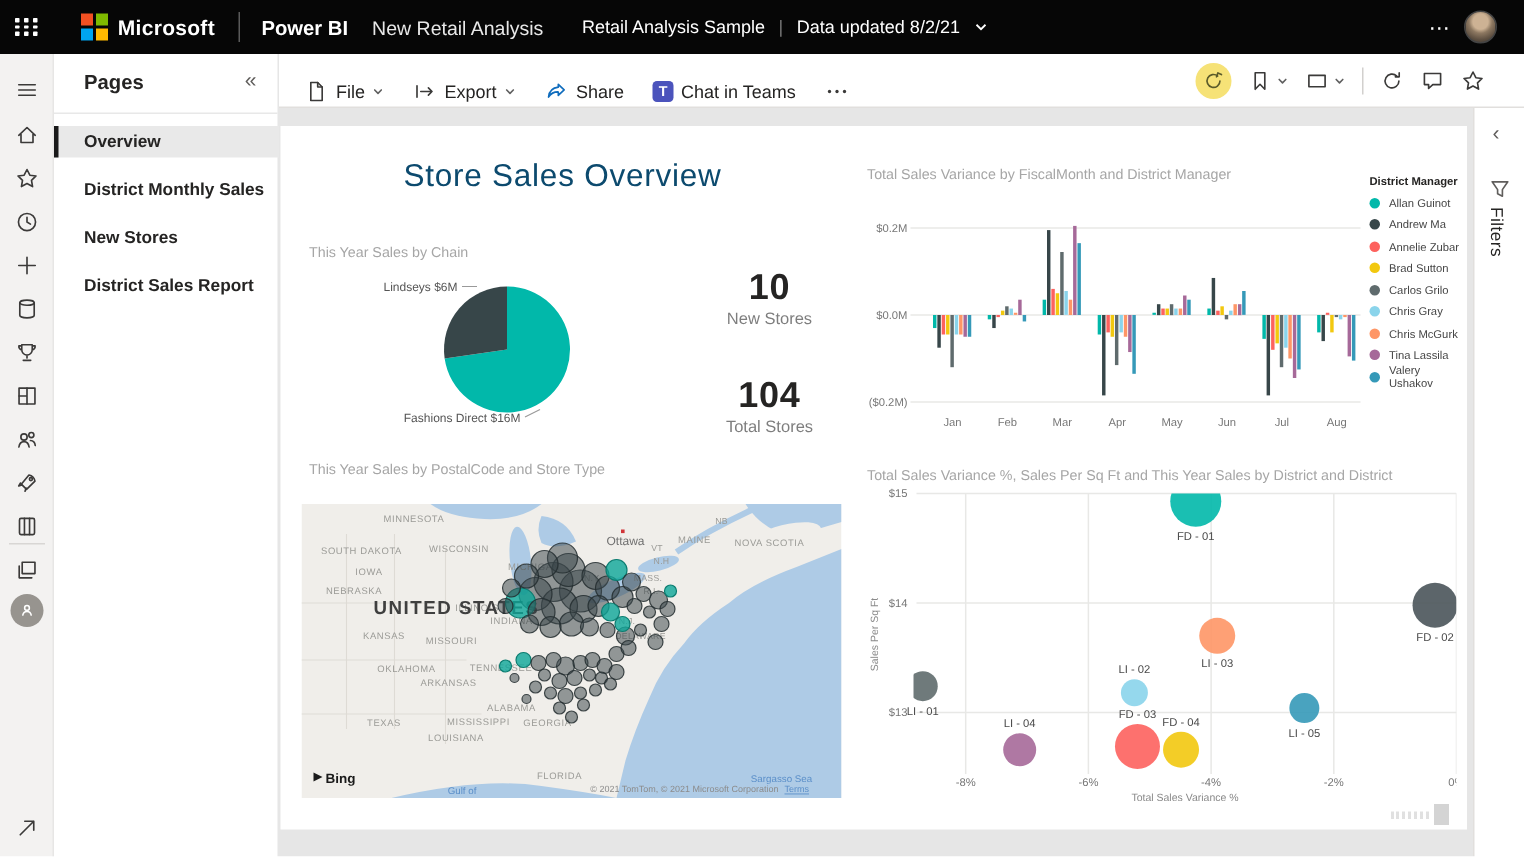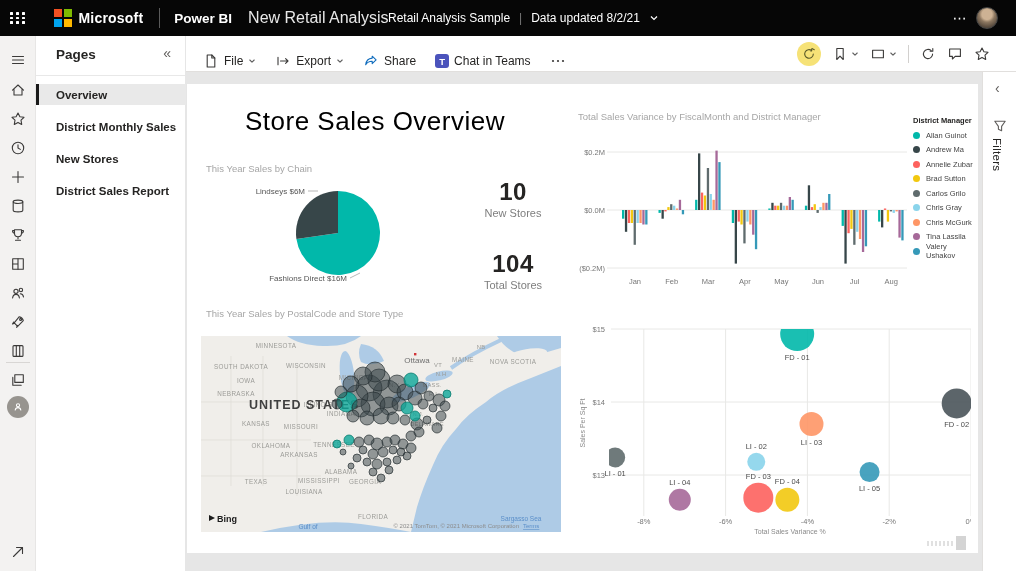--- a/index.html
+++ b/index.html
@@ -10,21 +10,21 @@
   .appbar { position:absolute; left:0; top:0; width:1016px; height:36px; background:#060606; color:#fff; display:flex; align-items:center; }
   .waffle { width:36px; height:36px; display:flex; align-items:center; justify-content:center; cursor:pointer; }
   .waffle .dots { display:grid; grid-template-columns:repeat(3,4px); grid-gap:2px; }
   .waffle .dots i { width:2.6px; height:2.6px; background:#fff; border-radius:0.5px; }
   .mslogo { display:flex; align-items:center; gap:7px; margin-left:18px; }
   .mslogo .sq { display:grid; grid-template-columns:8px 8px; grid-gap:1.5px; }
   .mslogo .sq i { width:8px; height:8px; }
   .mslogo .brand { font-size:14px; font-weight:bold; letter-spacing:.2px; }
   .bar-div { width:1px; height:20px; background:#5a5a5a; margin:0 14px 0 16px; }
   .product { font-size:13.5px; font-weight:bold; margin-right:16px; }
-  .workspace { font-size:16px; color:#e8e8e8; }
+  .workspace { font-size:13px; color:#e8e8e8; }
   .appbar-center { position:absolute; left:388px; top:0; height:36px; display:flex; align-items:center; gap:9px; font-size:12px; }
   .appbar-center .sep { color:#777; }
   .chev-sm svg { display:block; }
   .searchbox { position:absolute; left:823px; top:7px; width:115px; height:21px; background:rgba(255,255,255,.62); border:1px solid rgba(255,255,255,.85); border-radius:2px; display:flex; align-items:center; gap:6px; padding:0 8px; color:#151515; font-size:11.5px; cursor:text; }
   .appbar-more { position:absolute; left:948px; top:0; height:36px; width:24px; display:flex; align-items:center; justify-content:center; font-size:14px; color:#fff; letter-spacing:1px; cursor:pointer; }
   .avatar { position:absolute; left:976px; top:7px; width:22px; height:22px; border-radius:50%; background:radial-gradient(circle at 50% 32%, #cdb294 0 30%, #8d7861 46%, #5d4f41 72%, #3c342b 100%); border:1px solid #444; cursor:pointer; }
 
   
   .rail { position:absolute; left:0; top:36px; width:36px; height:535px; background:#f3f2f1; border-right:1px solid #e7e6e5; }
   .rail .ric { position:absolute; left:10px; width:16px; height:16px; cursor:pointer; }
@@ -51,21 +51,21 @@
 
   
   .frail { position:absolute; left:982px; top:72px; width:34px; height:499px; background:#fff; border-left:1px solid #e1dfdd; }
   .frail .fchev { position:absolute; left:12px; top:8px; font-size:14px; color:#605e5c; cursor:pointer; }
   .frail .ffun { position:absolute; left:9px; top:46px; }
   .frail .ftxt { position:absolute; left:8px; top:66px; writing-mode:vertical-rl; font-size:11.5px; color:#252423; letter-spacing:.3px; }
 
   
   .canvas-wrap { position:absolute; left:186px; top:72px; width:796px; height:499px; background:#e6e6e6; }
   .rpage { position:absolute; left:1px; top:12px; width:791px; height:469px; background:#fff; }
-  .rtitle { position:absolute; left:0; top:22px; width:376px; text-align:center; font-size:26px; font-weight:300; color:#000000; letter-spacing:.5px; }
+  .rtitle { position:absolute; left:0; top:22px; width:376px; text-align:center; font-size:21px; font-weight:300; color:#0c4a6e; letter-spacing:.5px; }
   .vtitle { position:absolute; font-size:9.5px; color:#a6a6a6; }
   .kpi { position:absolute; left:288px; width:76px; text-align:center; }
   .kpi .kv { font-size:24px; font-weight:600; color:#252423; letter-spacing:.5px; }
   .kpi .kl { font-size:11px; color:#7e7e7e; margin-top:1px; }
   .maplegend { position:absolute; left:19px; top:238px; display:flex; align-items:center; gap:7px; font-size:8.5px; color:#252423;margin-top:48px; }
   .maplegend .lt { font-weight:bold; }
   .maplegend .dot { width:7px; height:7px; border-radius:50%; display:inline-block; margin-right:3px; vertical-align:-1px; }
   .barlegend { position:absolute; left:726px; top:32px; width:64px; font-size:7.5px; color:#454545; }
   .barlegend .bt { font-weight:bold; color:#252423; margin-bottom:3px; }
   .barlegend .row { display:flex; align-items:center; gap:6px; height:14.5px; cursor:pointer; }
@@ -538,20 +538,21 @@
           <circle cx="142" cy="116" r="3" fill="rgba(57,69,72,0.52)" stroke="rgba(35,45,47,0.85)" stroke-width="0.8"></circle>
           <circle cx="150" cy="130" r="3" fill="rgba(57,69,72,0.52)" stroke="rgba(35,45,47,0.85)" stroke-width="0.8"></circle>
           <text x="320" y="185" fill="#5b8fc9" font-size="6.5" text-anchor="middle">Sargasso Sea</text>
           <text x="107" y="193" fill="#5b8fc9" font-size="6.5" text-anchor="middle">Gulf of</text>
           <path d="M8 179l6 3-6 3z" fill="#1b1b1b"></path>
           <text x="16" y="186" fill="#1b1b1b" font-size="9" font-weight="bold">Bing</text>
           <text x="318" y="192" fill="#8c8c8c" font-size="6" text-anchor="end">© 2021 TomTom, © 2021 Microsoft Corporation</text>
           <text x="322" y="192" fill="#5b8fc9" font-size="6" text-decoration="underline">Terms</text>
         </svg>
 
+      <div class="vtitle" style="left:391px;top:228px">Total Sales Variance %, Sales Per Sq Ft and This Year Sales by District and District</div>
       <svg id="scatter-svg" style="position:absolute;left:390px;top:236px" width="394" height="220">
           <clipPath id="scclip">
             <rect x="32" y="9" width="362" height="187"></rect>
           </clipPath>
           <line x1="34" y1="155" x2="394" y2="155" stroke="#e8e8e6"></line>
           <text x="28" y="157.5" fill="#777" font-size="7.5" text-anchor="end">$13</text>
           <line x1="34" y1="82" x2="394" y2="82" stroke="#e8e8e6"></line>
           <text x="28" y="84.5" fill="#777" font-size="7.5" text-anchor="end">$14</text>
           <line x1="34" y1="9" x2="394" y2="9" stroke="#e8e8e6"></line>
           <text x="28" y="11.5" fill="#777" font-size="7.5" text-anchor="end">$15</text>

